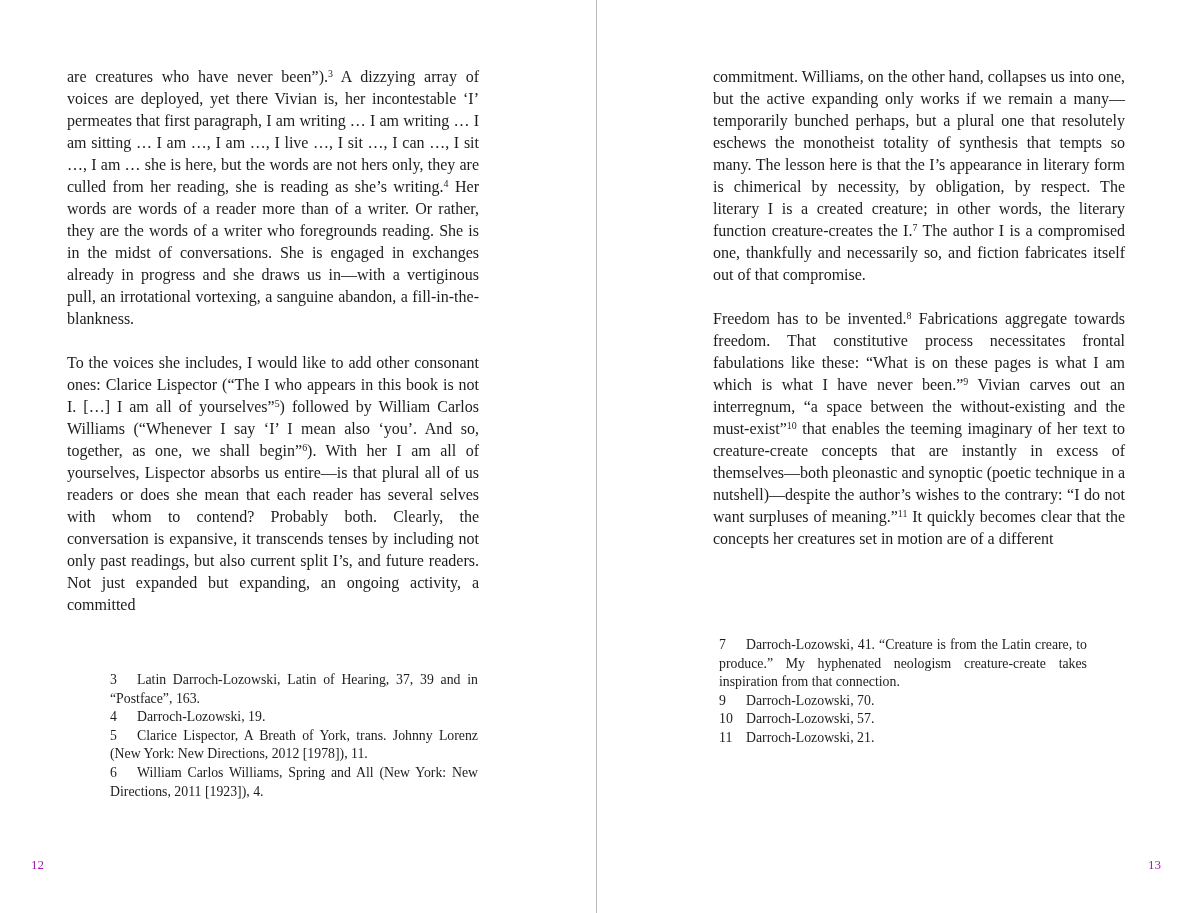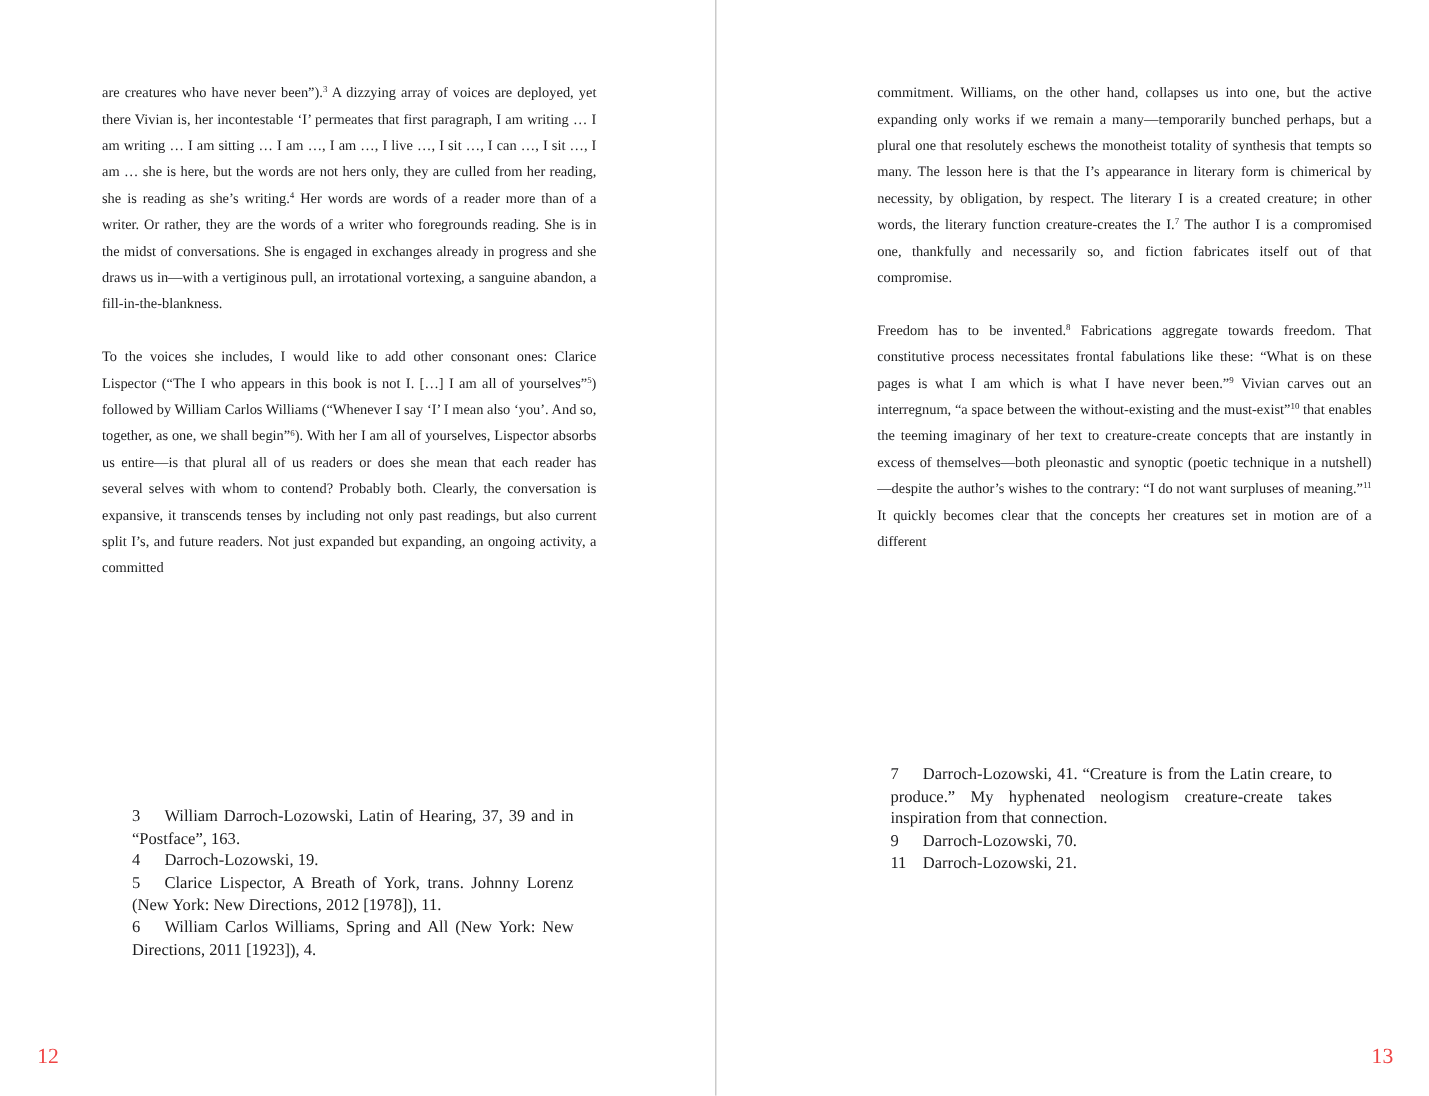--- a/index.html
+++ b/index.html
@@ -15,80 +15,80 @@
   }
   .spread { position: absolute; inset: 0; background: #ffffff; }
   .gutter-divider {
     position: absolute; left: 596px; top: 0;
     width: 1px; height: 913px;
     background: #bdbdbd;
   }
   .text-block {
     position: absolute;
     width: 412px;
-    font-size: 12px;
+    font-size: 16px;
     line-height: 22px;
     text-align: justify;
     hyphens: auto;
-    margin-left: 18px;
     -webkit-hyphens: auto;
   }
   .page-left .text-block  { left: 67px;  top: 66px; }
   .page-right .text-block { left: 713px; top: 66px; }
   .text-block p + p { margin-top: 22px; }
   .footnotes {
     position: absolute;
     width: 368px;
     font-size: 13.8px;
     line-height: 18.6px;
     text-align: justify;
     hyphens: auto;
     -webkit-hyphens: auto;
   }
   .page-left .footnotes  { left: 110px; top: 671px; }
-  .page-right .footnotes { left: 742px; top: 636px; }
+  .page-right .footnotes { left: 719px; top: 636px; }
   .it  { }
   .sup { font-size: 0.62em; position: relative; top: -0.5em; line-height: 0; }
   .fn-num { display: inline-block; width: 27px; }
   .page-num {
     position: absolute;
-    bottom: 22px;
-    font-size: 18px;
-    color: #ef4444;
+    bottom: 40px;
+    font-size: 13px;
+    color: #a21caf;
   }
   .page-num-left  { left: 31px; }
   .page-num-right { right: 30px; }
 </style>
 </head>
 <body>
 
 <div class="spread">
 
   <div class="page page-left">
     <div class="text-block">
       <p><span>are creatures who have never been”).</span><span class="sup">3</span><span> A dizzying array of voices are deployed, yet there Vivian is, her incontestable ‘I’ permeates that first paragraph, </span><span class="it">I am writing … I am writing … I am sitting … I am …, I am …, I live …, I sit …, I can …, I sit …, I am … </span><span>she is here, but the words are not hers only, they are culled from her reading, she is reading as she’s writing.</span><span class="sup">4</span><span> Her words are words of a reader more than of a writer. Or rather, they are the words of a writer who foregrounds reading. She is in the midst of conversations. She is engaged in exchanges already in progress and she draws us in—with a vertiginous pull, an irrotational vortexing, a sanguine abandon, a fill-in-the-blankness.</span></p>
       <p><span>To the voices she includes, I would like to add other consonant ones: Clarice Lispector (“The I who appears in this book is not I. […] I am all of yourselves”</span><span class="sup">5</span><span>) followed by William Carlos Williams (“Whenever I say ‘I’ I mean also ‘you’. And so, together, as one, we shall begin”</span><span class="sup">6</span><span>). With her </span><span class="it">I am all of yourselves</span><span>, Lispector absorbs us entire—is that plural all of us readers or does she mean that each reader has several selves with whom to contend? Probably both. Clearly, the conversation is </span><span class="it">expansive,</span><span> it transcends tenses by including not only past readings, but also current split I’s, and future readers. Not just </span><span class="it">expanded</span><span> but </span><span class="it">expanding,</span><span> an ongoing activity, a committed</span></p>
     </div>
     <div class="footnotes">
-      <p><span class="fn-num">3</span><span>William Darroch-Lozowski, </span><span class="it">Latin of Hearing,</span><span> 37, 39 and in “Postface”, 163.</span></p>
+      <p><span class="fn-num">3</span><span>Latin Darroch-Lozowski, </span><span class="it">Latin of Hearing,</span><span> 37, 39 and in “Postface”, 163.</span></p>
       <p><span class="fn-num">4</span><span>Darroch-Lozowski, 19.</span></p>
       <p><span class="fn-num">5</span><span>Clarice Lispector, </span><span class="it">A Breath of York</span><span>, trans. Johnny Lorenz (New York: New Directions, 2012 [1978]), 11.</span></p>
       <p><span class="fn-num">6</span><span>William Carlos Williams, </span><span class="it">Spring and All</span><span> (New York: New Directions, 2011 [1923]), 4.</span></p>
     </div>
     <div class="page-num page-num-left">12</div>
   </div>
 
   <div class="gutter-divider"></div>
 
   <div class="page page-right">
     <div class="text-block">
       <p><span>commitment. Williams, on the other hand, collapses us into one, but the active </span><span class="it">expanding</span><span> only works if we remain a many—temporarily bunched perhaps, but a plural one that resolutely eschews the monotheist totality of synthesis that tempts so many. The lesson here is that the I’s appearance in literary form is chimerical by necessity, by obligation, by respect. The literary I is a created creature; in other words, the literary function </span><span class="it">creature-creates</span><span> the I.</span><span class="sup">7</span><span> The author I is a compromised one, thankfully and necessarily so, and fiction fabricates itself out of that compromise.</span></p>
       <p><span>Freedom has to be invented.</span><span class="sup">8</span><span> Fabrications aggregate towards freedom. That constitutive process necessitates frontal fabulations like these: “What is on these pages is what I am which is what I have never been.”</span><span class="sup">9</span><span> Vivian carves out an interregnum, “a space between the without-existing and the must-exist”</span><span class="sup">10</span><span> that enables the teeming imaginary of her text to </span><span class="it">creature-create</span><span> concepts that are instantly in excess of themselves—both pleonastic and synoptic (poetic technique in a nutshell)—despite the author’s wishes to the contrary: “I do not want surpluses of meaning.”</span><span class="sup">11</span><span> It quickly becomes clear that the concepts her creatures set in motion are of a different</span></p>
     </div>
     <div class="footnotes">
       <p><span class="fn-num">7</span><span>Darroch-Lozowski, 41. “Creature is from the Latin </span><span class="it">creare,</span><span> to produce.” My hyphenated neologism </span><span class="it">creature-create</span><span> takes inspiration from that connection.</span></p>
       <p><span class="fn-num">9</span><span>Darroch-Lozowski, 70.</span></p>
+      <p><span class="fn-num">10</span><span>Darroch-Lozowski, 57.</span></p>
       <p><span class="fn-num">11</span><span>Darroch-Lozowski, 21.</span></p>
     </div>
     <div class="page-num page-num-right">13</div>
   </div>
 
 </div>
 
 </body></html>

